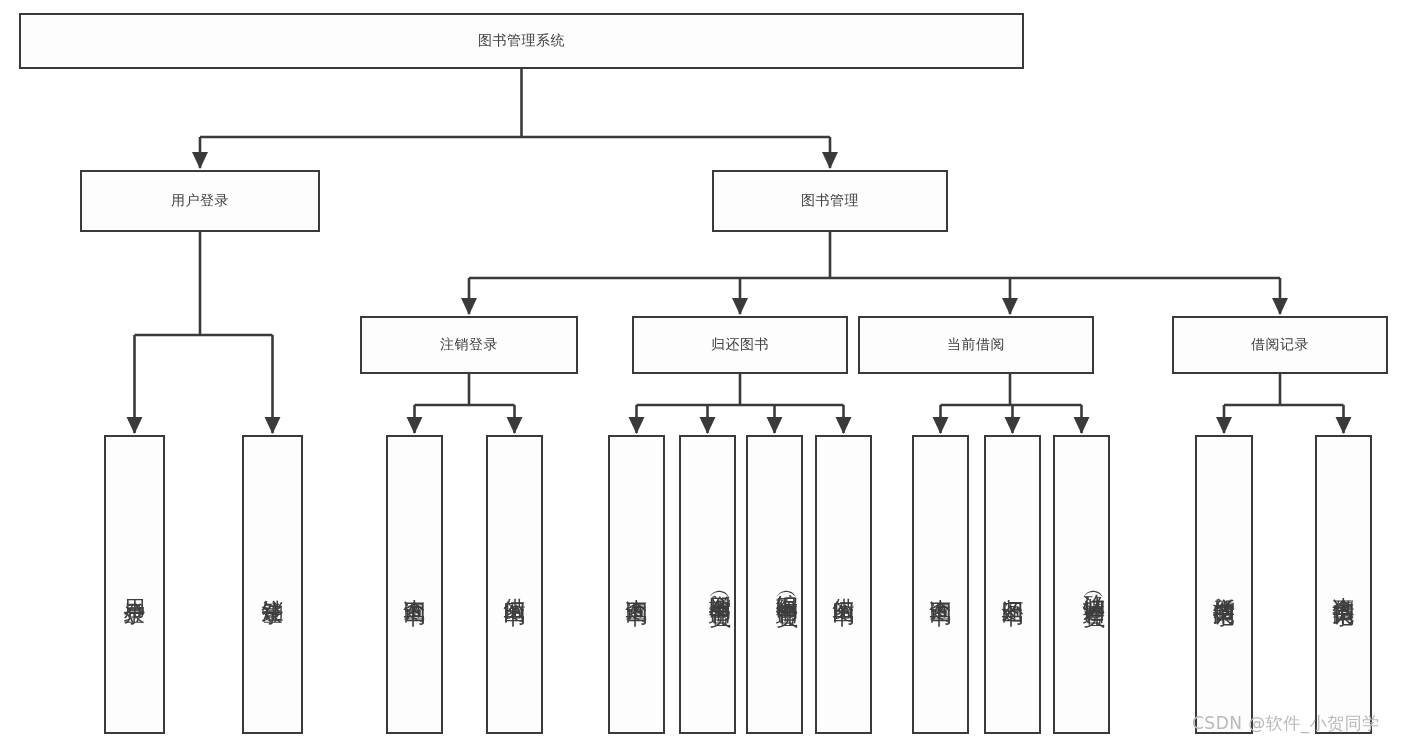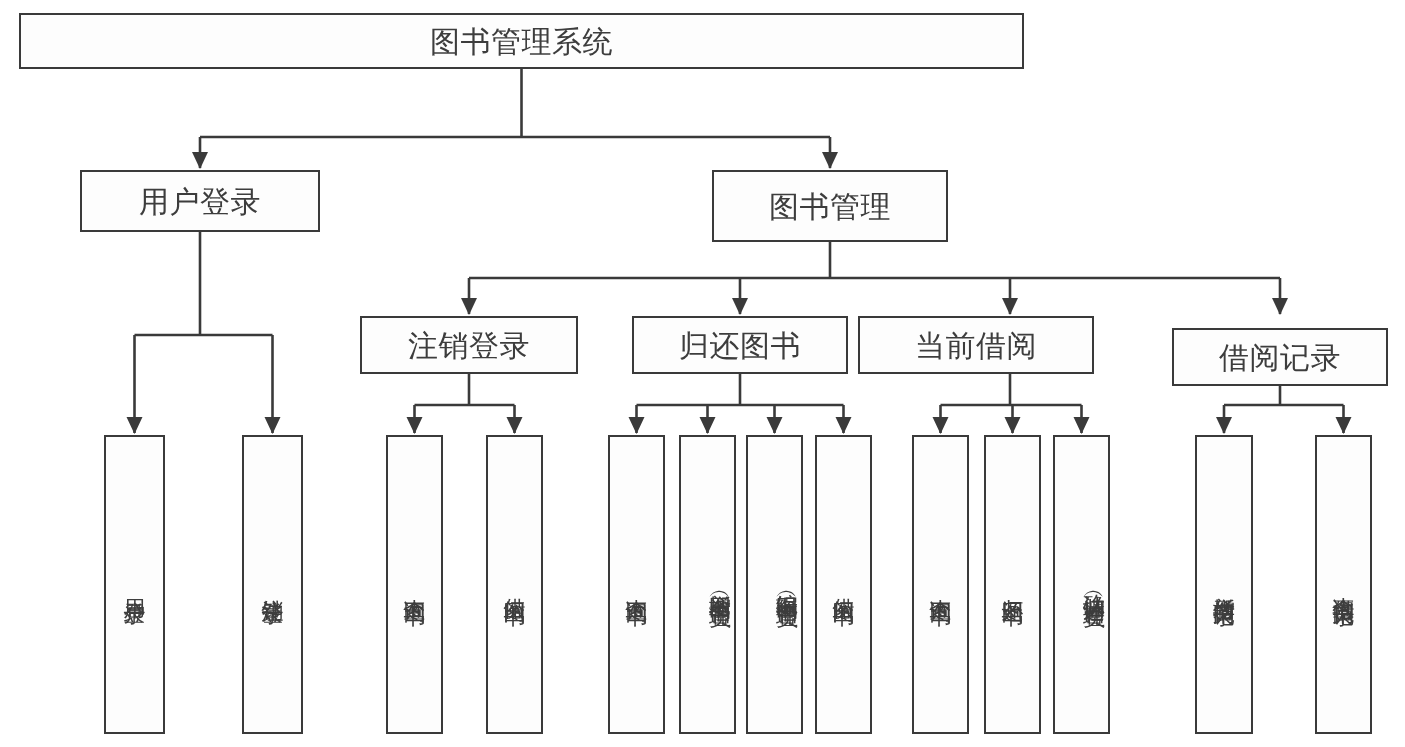--- a/index.html
+++ b/index.html
@@ -26,21 +26,21 @@
     box-sizing: border-box;
     border: 2.5px solid #3a3a3a;
     background: #fdfdfd;
     display: flex;
     align-items: center;
     justify-content: center;
     color: #3d3d3d;
     letter-spacing: 0.5px;
   }
   .node.h {
-    font-size: 30px;
+    font-size: 14px;
     line-height: 1.1;
   }
   .node.v {
     writing-mode: vertical-rl;
     text-orientation: upright;
     font-size: 22px;
     line-height: 1.28;
     letter-spacing: 2px;
     padding: 4px 0;
   }
@@ -129,33 +129,33 @@
       <line x1="1343.5" y1="405" x2="1343.5" y2="433" stroke="#3a3a3a" stroke-width="2.6"></line>
       <polygon points="1335.5,417 1351.5,417 1343.5,434" fill="#3a3a3a"></polygon>
     </svg>
   <div id="nodes-layer">
       <div class="node h" style="left: 19px; top: 13px; width: 1005px; height: 56px;">
         <span>图书管理系统</span>
       </div>
       <div class="node h" style="left: 80px; top: 170px; width: 240px; height: 62px;">
         <span>用户登录</span>
       </div>
-      <div class="node h" style="left: 712px; top: 170px; width: 236px; height: 72px; align-items: center;">
+      <div class="node h" style="left: 712px; top: 170px; width: 236px; height: 62px; align-items: center;">
         <span>图书管理</span>
       </div>
       <div class="node h" style="left: 360px; top: 316px; width: 218px; height: 58px;">
         <span>注销登录</span>
       </div>
       <div class="node h" style="left: 632px; top: 316px; width: 216px; height: 58px;">
         <span>归还图书</span>
       </div>
       <div class="node h" style="left: 858px; top: 316px; width: 236px; height: 58px;">
         <span>当前借阅</span>
       </div>
-      <div class="node h" style="left: 1172px; top: 328px; width: 216px; height: 58px;">
+      <div class="node h" style="left: 1172px; top: 316px; width: 216px; height: 58px;">
         <span>借阅记录</span>
       </div>
       <div class="node v" style="left: 104px; top: 435px; width: 61px; height: 299px;">
         <span>用户登录</span>
       </div>
       <div class="node v" style="left: 242px; top: 435px; width: 61px; height: 299px;">
         <span>注销登录</span>
       </div>
       <div class="node v" style="left: 386px; top: 435px; width: 57px; height: 299px;">
         <span>查询图书</span>
@@ -184,13 +184,14 @@
       <div class="node v top" style="left: 1053px; top: 435px; width: 57px; height: 299px;">
         <span>确认归还（管理员）</span>
       </div>
       <div class="node v" style="left: 1195px; top: 435px; width: 58px; height: 299px;">
         <span>新增借阅记录</span>
       </div>
       <div class="node v" style="left: 1315px; top: 435px; width: 57px; height: 299px;">
         <span>查询借阅记录</span>
       </div>
     </div>
+  <div class="watermark">CSDN @软件_小贺同学</div>
 </div>
 
 </body></html>

